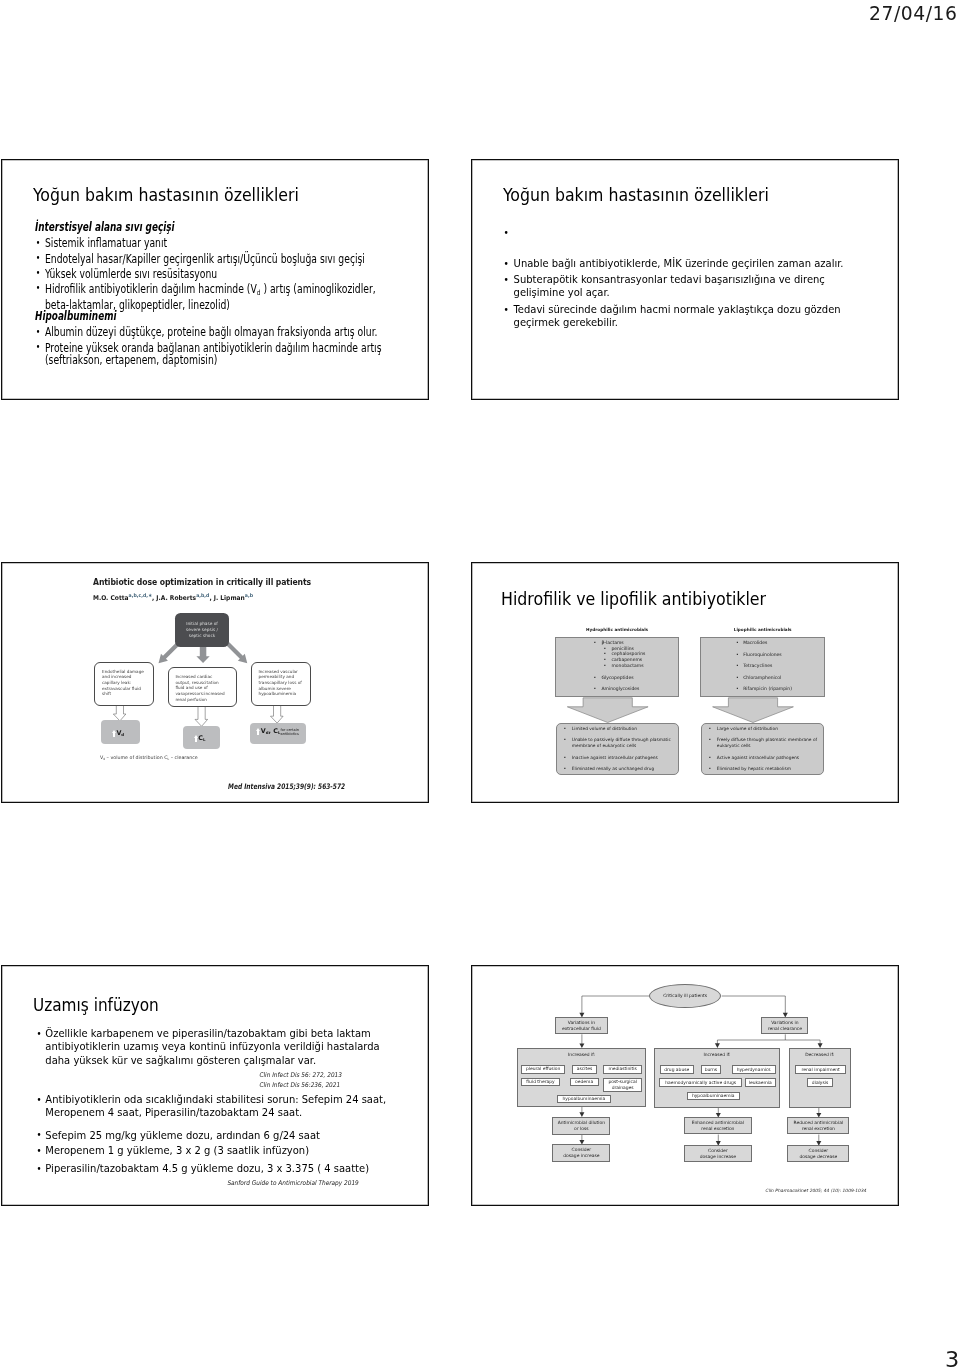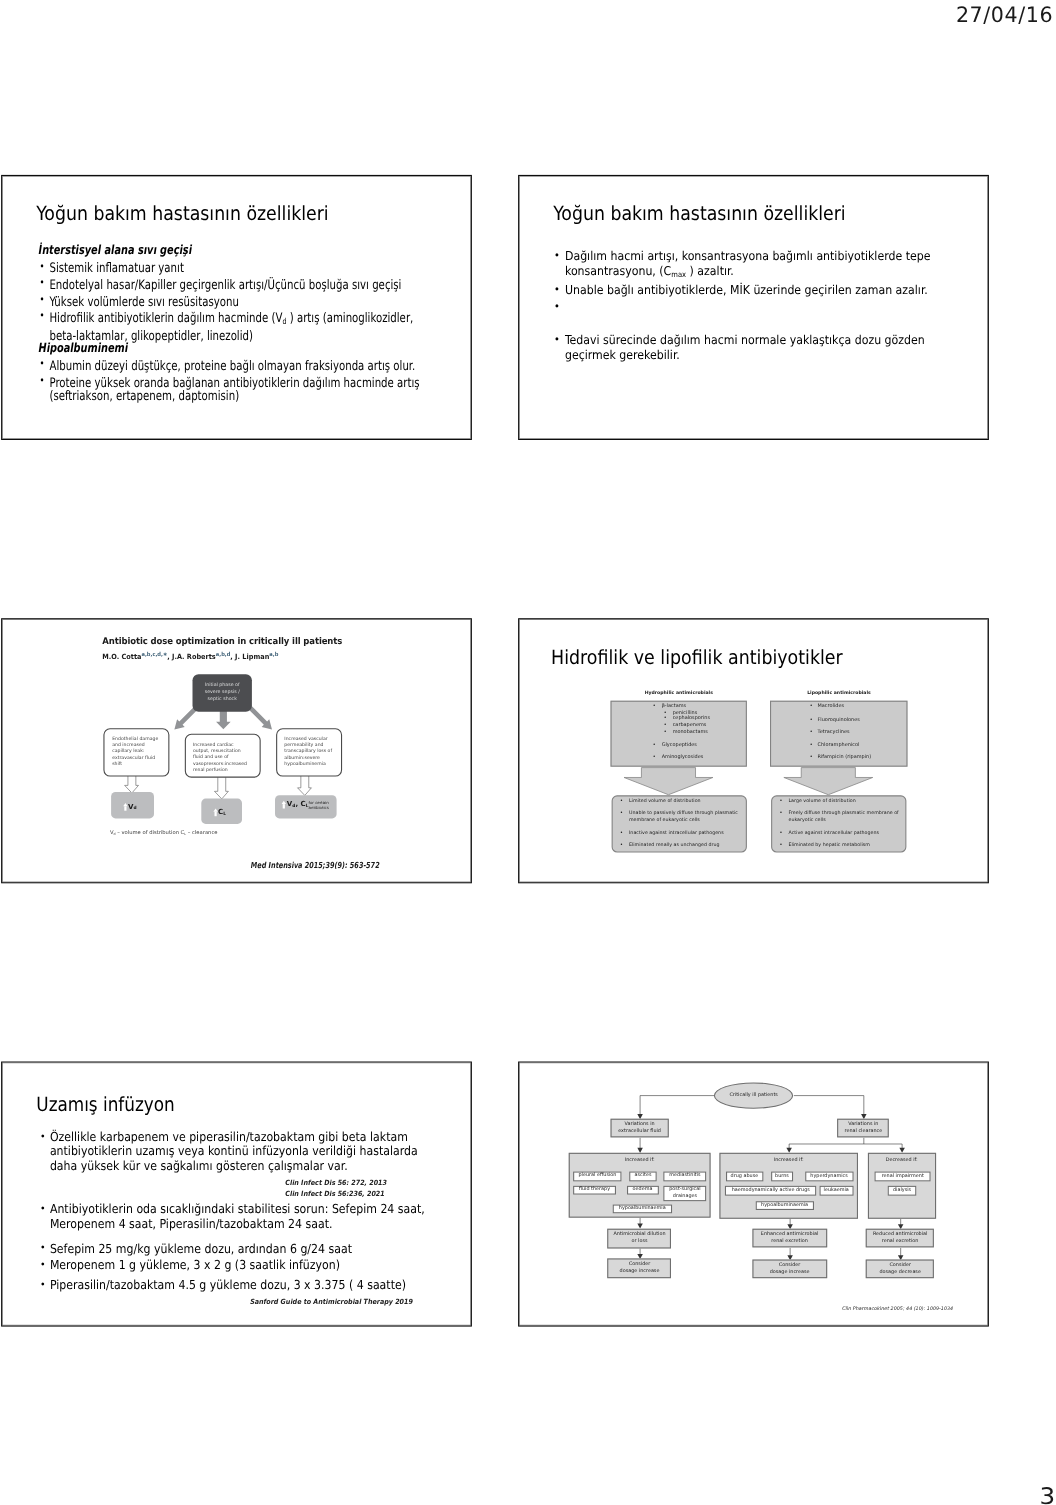--- a/index.html
+++ b/index.html
@@ -111,21 +111,21 @@
   .h3g{left:317.2px;top:86.5px;width:61.9px;}
 
   
   .s5-title{left:31.5px;top:28.8px;font-size:17.7px;transform:scaleX(0.962);}
   .s5-body{left:33.5px;top:60.5px;width:420px;font-size:11.35px;line-height:13.3px;transform:scaleX(0.977);}
   .s5-body .ln{width:420px;}
   .s5-body .bu{padding-left:10.6px;}
   .s5-body .bdot{left:1.5px;top:-0.3px;font-size:9.8px;}
   .s5-body .m0{top:0.7px;} .s5-body .m1{top:66.8px;} .s5-body .m2{top:102.3px;}
   .s5-body .m3{top:118.0px;} .s5-body .m4{top:136.0px;}
-  .s5-ref{position:absolute;font-family:"DejaVu Sans Condensed","DejaVu Sans",sans-serif;font-style:italic;font-weight:bold;font-size:6.45px;color:#222;white-space:nowrap;}
+  .s5-ref{position:absolute;font-family:"DejaVu Sans Condensed","DejaVu Sans",sans-serif;font-style:italic;font-weight:normal;font-size:6.45px;color:#222;white-space:nowrap;}
   .s5-ref.rf1{left:257.8px;top:105.2px;}
   .s5-ref.rf2{left:257.8px;top:115.4px;}
   .s5-ref.rf3{left:225.8px;top:213.4px;}
   
   .s4-title{left:29px;top:25.3px;font-size:17.8px;transform:scaleX(0.99);}
   .fig4{position:absolute;left:0;top:0;width:428px;height:241px;font-family:"DejaVu Sans",sans-serif;}
   .g4-head{position:absolute;font-size:4.2px;font-weight:bold;color:#1b1b1b;white-space:nowrap;text-align:center;}
   .g4-box{position:absolute;background:#cbcbcb;border:0.7px solid #838383;box-sizing:border-box;}
   .g4-list{position:absolute;font-size:4.5px;color:#1d1d1d;}
   .g4-li{position:relative;white-space:nowrap;}
@@ -165,23 +165,23 @@
       <div class="ln bu l3"><span class="bdot">•</span><span class="btx">Yüksek volümlerde sıvı resüsitasyonu</span></div>
       <div class="ln bu l4"><span class="bdot">•</span><span class="btx">Hidrofilik antibiyotiklerin dağılım hacminde (V<sub>d</sub> ) artış (aminoglikozidler,<br>beta-laktamlar, glikopeptidler, linezolid)</span></div>
       <div class="ln hd l5">Hipoalbuminemi</div>
       <div class="ln bu l6"><span class="bdot">•</span><span class="btx">Albumin düzeyi düştükçe, proteine bağlı olmayan fraksiyonda artış olur.</span></div>
       <div class="ln bu l7"><span class="bdot">•</span><span class="btx">Proteine yüksek oranda bağlanan antibiyotiklerin dağılım hacminde artış<br>(seftriakson, ertapenem, daptomisin)</span></div>
     </div>
   </div>
   <div class="slide s2">
     <div class="sl-title s2-title">Yoğun bakım hastasının özellikleri</div>
     <div class="body s2-body">
-      <div class="ln bu k0"><span class="bdot">•</span><span class="btx">Dağılım hacmi artışı, konsantrasyona bağımlı antibiyotiklerde tepe<br>konsantrasyonu, (C<sub>max</sub> ) azaltır.</span></div>
+      <div class="ln bu k0"><span class="bdot">•</span></div>
       <div class="ln bu k1"><span class="bdot">•</span><span class="btx">Unable bağlı antibiyotiklerde, MİK üzerinde geçirilen zaman azalır.</span></div>
-      <div class="ln bu k2"><span class="bdot">•</span></div>
+      <div class="ln bu k2"><span class="bdot">•</span><span class="btx">Subterapötik konsantrasyonlar tedavi başarısızlığına ve direnç<br>gelişimine yol açar.</span></div>
       <div class="ln bu k3"><span class="bdot">•</span><span class="btx">Tedavi sürecinde dağılım hacmi normale yaklaştıkça dozu gözden<br>geçirmek gerekebilir.</span></div>
     </div>
   </div>
   <div class="slide s3">
     <div class="fig3">
       <div class="f3-title">Antibiotic dose optimization in critically ill patients</div>
       <div class="f3-auth"><span>M.O. Cotta</span><sup>a,b,c,d,∗</sup><span>, J.A. Roberts</span><sup>a,b,d</sup><span>, J. Lipman</span><sup>a,b</sup></div>
 
       <svg class="f3-arrows" width="428" height="241" viewBox="0 0 428 241" style="position:absolute;left:0;top:0;">
         <g fill="#919396">

